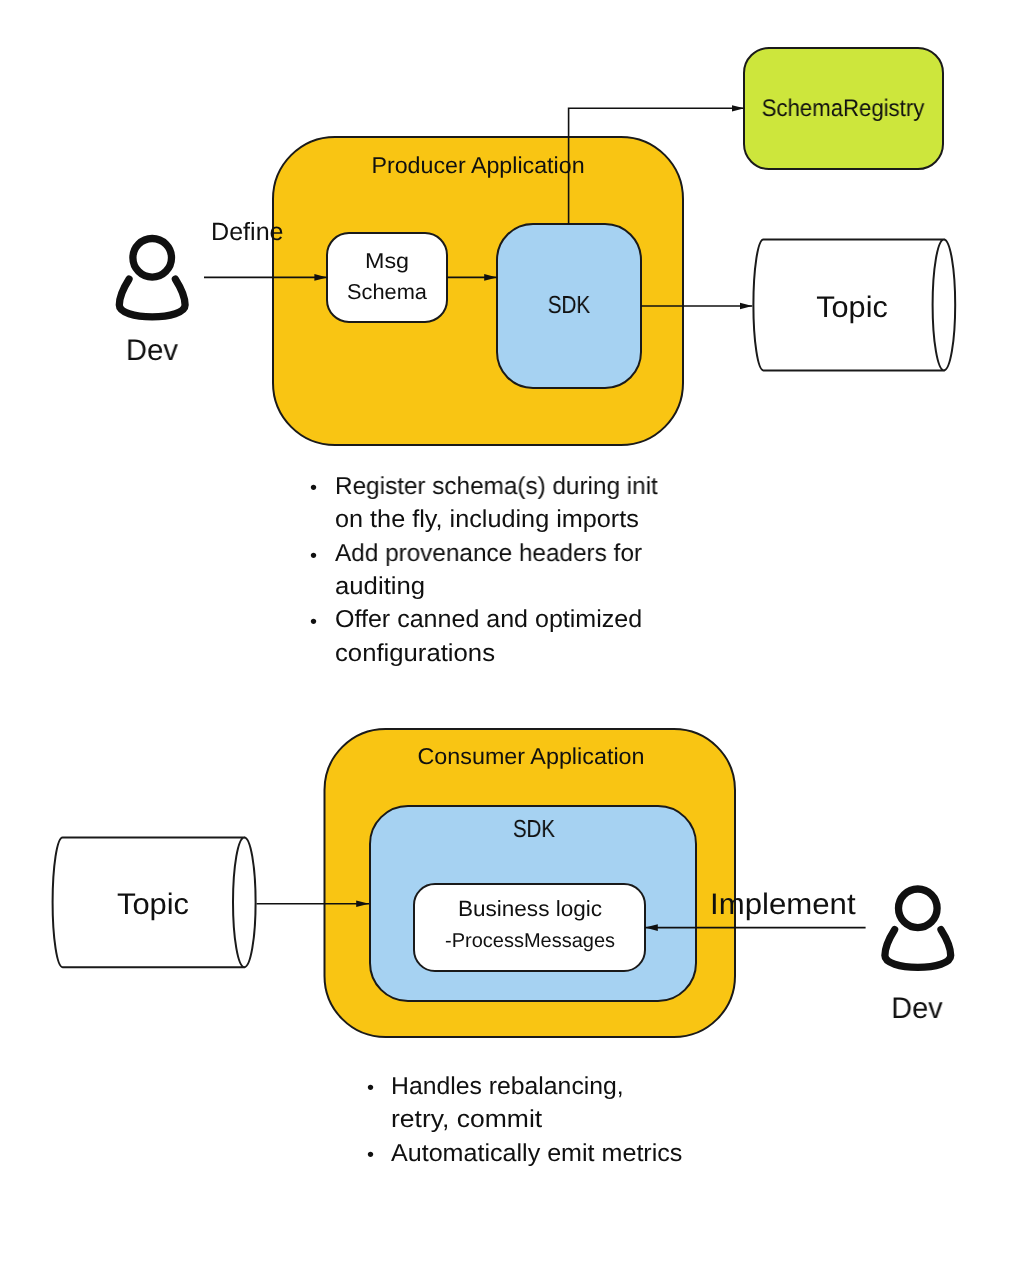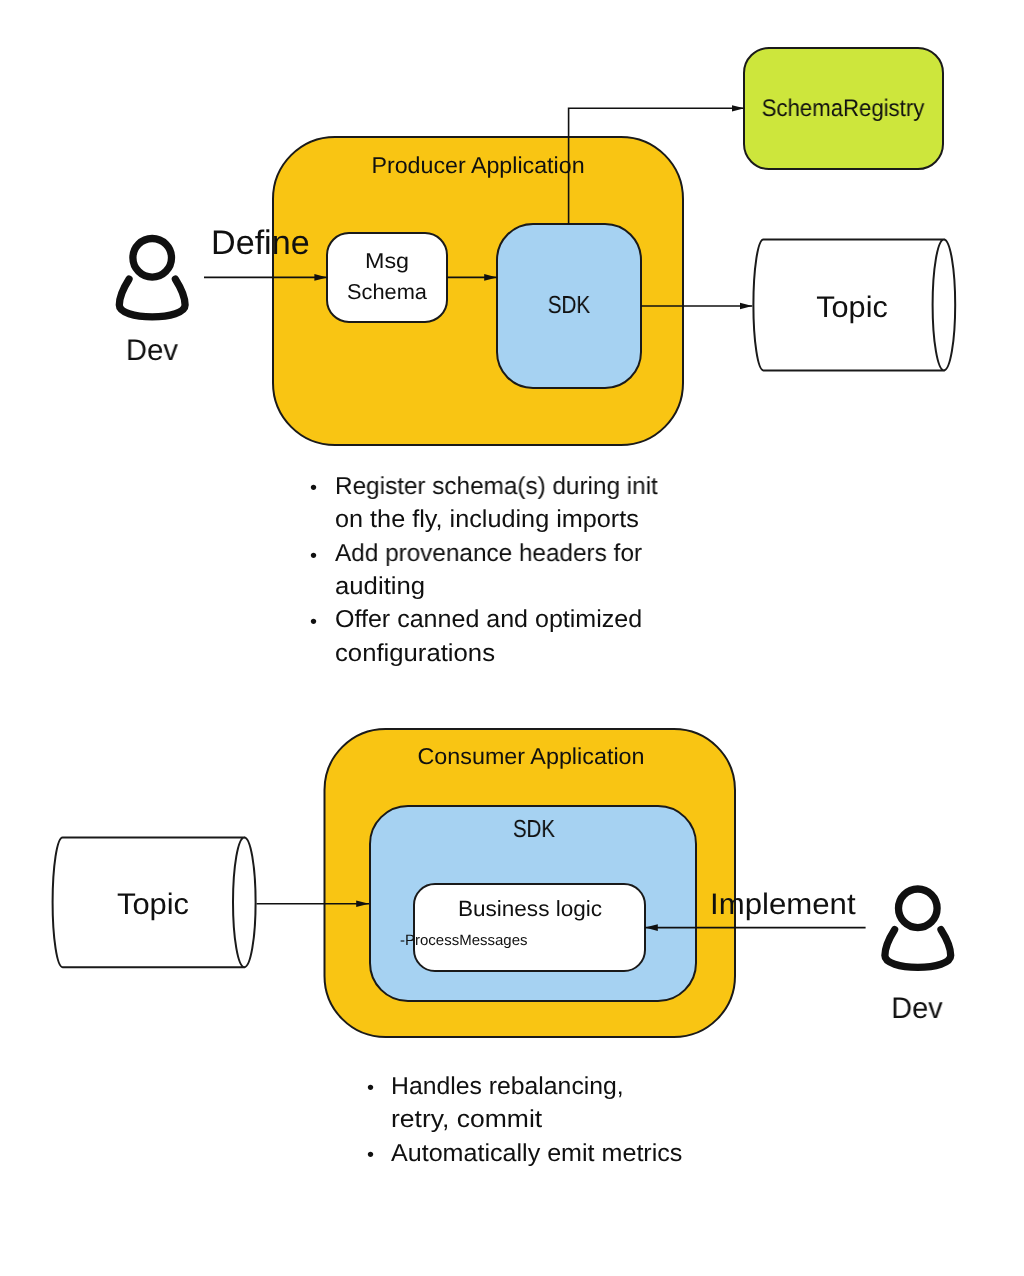--- a/index.html
+++ b/index.html
@@ -77,25 +77,25 @@
   </g>
 </svg>
 
 <div class="lbl" style="left:348.00px;top:115.33px;width:260px;text-align:center;font-size:23px;transform:scaleX(1.0103);transform-origin:center center;">Producer Application</div>
 <div class="lbl" style="left:713.40px;top:59.38px;width:260px;text-align:center;font-size:24px;transform:scaleX(0.9244);transform-origin:center center;">SchemaRegistry</div>
 <div class="lbl" style="left:257.30px;top:210.85px;width:260px;text-align:center;font-size:21.5px;transform:scaleX(1.085);transform-origin:center center;">Msg</div>
 <div class="lbl" style="left:257.40px;top:241.55px;width:260px;text-align:center;font-size:21.5px;transform:scaleX(1.0127);transform-origin:center center;">Schema</div>
 <div class="lbl" style="left:439.40px;top:255.57px;width:260px;text-align:center;font-size:24.6px;transform:scaleX(0.8426);transform-origin:center center;">SDK</div>
 <div class="lbl" style="left:722.10px;top:257.7px;width:260px;text-align:center;font-size:29.7px;transform:scaleX(1.0317);transform-origin:center center;">Topic</div>
 <div class="lbl" style="left:21.90px;top:301.0px;width:260px;text-align:center;font-size:29.7px;transform:scaleX(0.9839);transform-origin:center center;">Dev</div>
-<div class="lbl" style="left:211.1px;top:193px;font-size:34px;transform:scaleX(1.004);transform-origin:left center;text-align:center;">Define</div>
+<div class="lbl" style="left:211.1px;top:182px;font-size:25px;transform:scaleX(1.004);transform-origin:left center;text-align:center;">Define</div>
 <div class="lbl" style="left:400.60px;top:706.43px;width:260px;text-align:center;font-size:23px;transform:scaleX(1.0151);transform-origin:center center;">Consumer Application</div>
 <div class="lbl" style="left:403.70px;top:779.67px;width:260px;text-align:center;font-size:24.6px;transform:scaleX(0.8354);transform-origin:center center;">SDK</div>
 <div class="lbl" style="left:400.30px;top:859.37px;width:260px;text-align:center;font-size:22px;transform:scaleX(1.0253);transform-origin:center center;">Business logic</div>
-<div class="lbl" style="left:399.70px;top:891.37px;width:260px;text-align:left;font-size:15px;">-ProcessMessages</div>
+<div class="lbl" style="left:399.70px;top:891.37px;width:260px;text-align:center;font-size:20px;">-ProcessMessages</div>
 <div class="lbl" style="left:23.10px;top:854.6px;width:260px;text-align:center;font-size:29.7px;transform:scaleX(1.0399);transform-origin:center center;">Topic</div>
 <div class="lbl" style="left:786.90px;top:958.5px;width:260px;text-align:center;font-size:29.7px;transform:scaleX(0.9717);transform-origin:center center;">Dev</div>
 <div class="lbl" style="left:710.0px;top:854.7px;font-size:29.7px;transform:scaleX(1.0508);transform-origin:left center;">Implement</div>
 
 <div class="bullets">
   <div class="bullet-dot" style="left:310.2px;top:438.4px;font-size:20px;">•</div>
   <div class="bullet-row" style="left:334.6px;top:437.01px;font-size:24.5px;transform:scaleX(0.992);transform-origin:left center;">Register schema(s) during init</div>
   <div class="bullet-row" style="left:334.6px;top:470.41px;font-size:24.5px;transform:scaleX(1.03);transform-origin:left center;">on the fly, including imports</div>
   <div class="bullet-dot" style="left:310.2px;top:505.5px;font-size:20px;">•</div>
   <div class="bullet-row" style="left:334.6px;top:504.11px;font-size:24.5px;transform:scaleX(0.993);transform-origin:left center;">Add provenance headers for</div>

